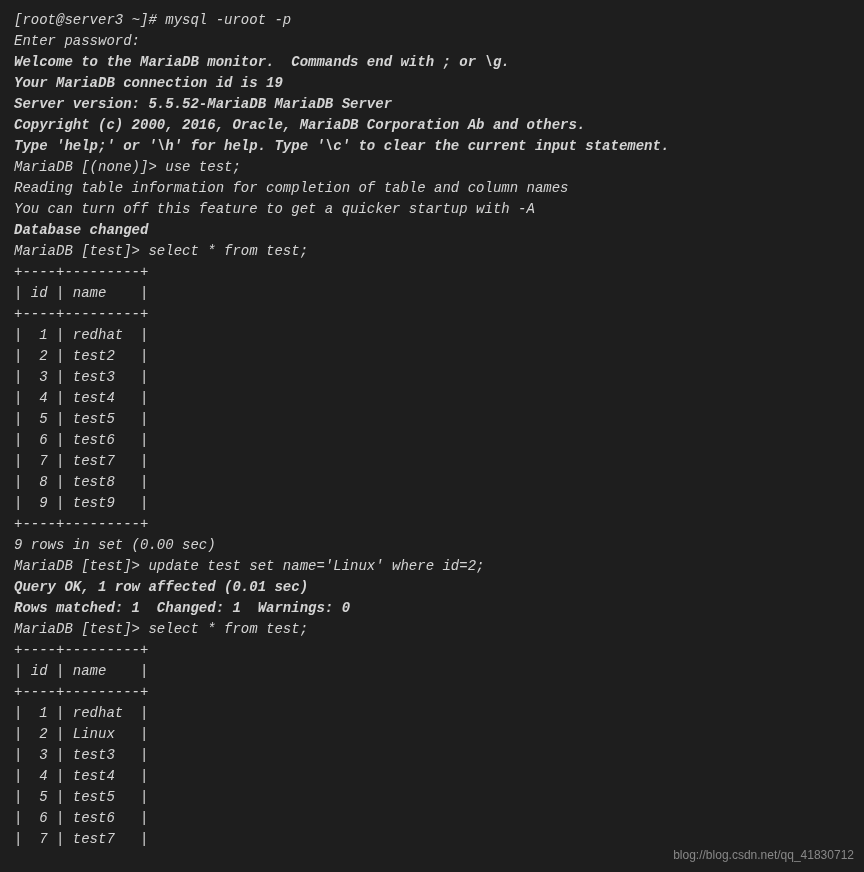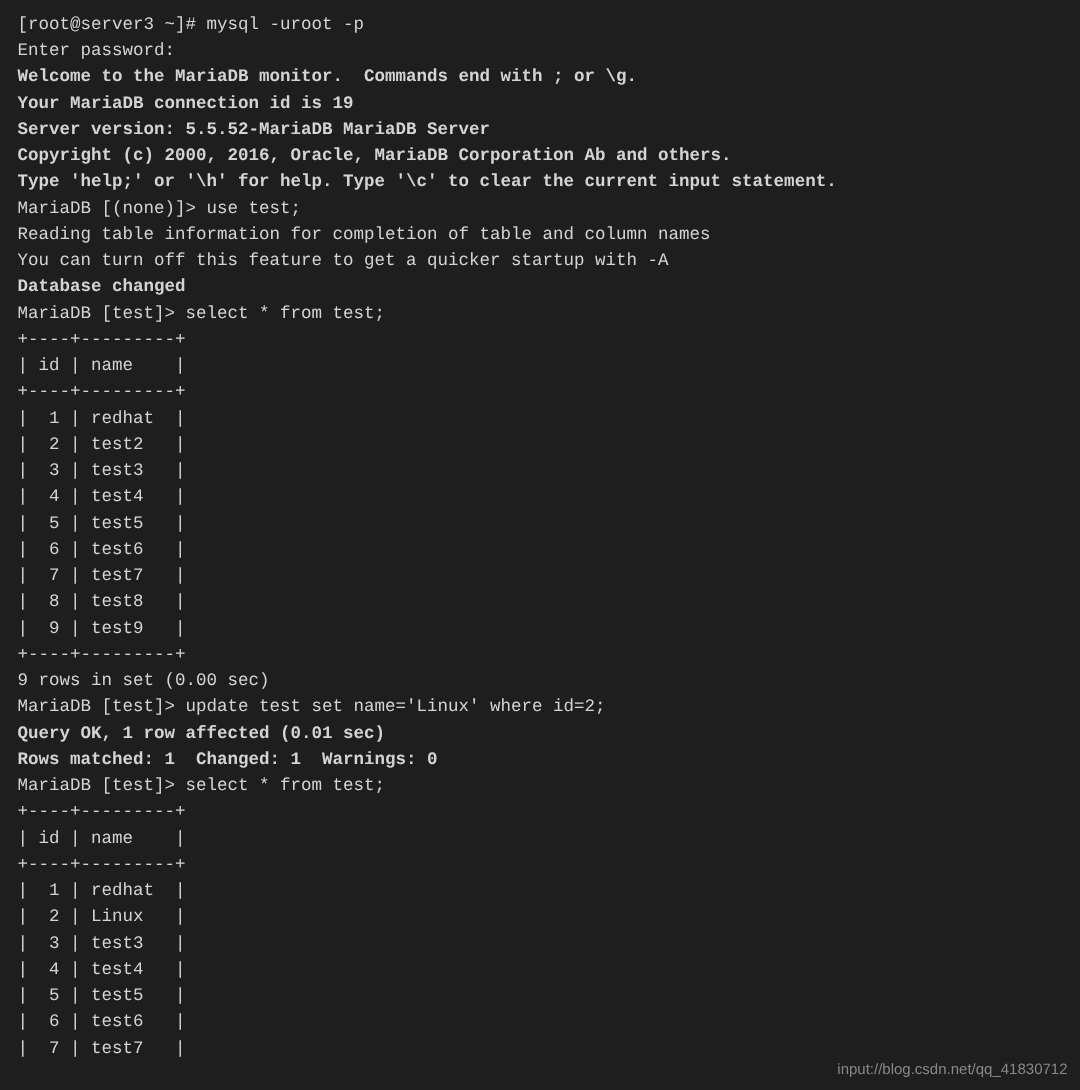--- a/index.html
+++ b/index.html
@@ -15,30 +15,31 @@
       line-height: 1.5;
       padding: 10px 14px;
       width: 864px;
       min-height: 872px;
       position: relative;
       overflow: hidden;
     }
     .terminal-content {
       white-space: pre-wrap;
       word-break: break-all;
+      font-style: italic;
     }
     .bold {
       font-weight: bold;
     }
     .watermark {
       position: absolute;
       bottom: 8px;
       right: 10px;
       color: #888;
       font-size: 12px;
       font-family: Arial, sans-serif;
     }
   </style>
 </head>
 <body>
 
 <div class="terminal-content" id="terminal-output"><div>[root@server3 ~]# mysql -uroot -p</div><div>Enter password:</div><div><span class="bold">Welcome to the MariaDB monitor.  Commands end with ; or \g.</span></div><div><span class="bold">Your MariaDB connection id is 19</span></div><div><span class="bold">Server version: 5.5.52-MariaDB MariaDB Server</span></div><div></div><div><span class="bold">Copyright (c) 2000, 2016, Oracle, MariaDB Corporation Ab and others.</span></div><div></div><div><span class="bold">Type 'help;' or '\h' for help. Type '\c' to clear the current input statement.</span></div><div></div><div>MariaDB [(none)]&gt; use test;</div><div>Reading table information for completion of table and column names</div><div>You can turn off this feature to get a quicker startup with -A</div><div></div><div><span class="bold">Database changed</span></div><div>MariaDB [test]&gt; select * from test;</div><div>+----+---------+</div><div>| id | name    |</div><div>+----+---------+</div><div>|  1 | redhat  |</div><div>|  2 | test2   |</div><div>|  3 | test3   |</div><div>|  4 | test4   |</div><div>|  5 | test5   |</div><div>|  6 | test6   |</div><div>|  7 | test7   |</div><div>|  8 | test8   |</div><div>|  9 | test9   |</div><div>+----+---------+</div><div>9 rows in set (0.00 sec)</div><div></div><div>MariaDB [test]&gt; update test set name='Linux' where id=2;</div><div><span class="bold">Query OK, 1 row affected (0.01 sec)</span></div><div><span class="bold">Rows matched: 1  Changed: 1  Warnings: 0</span></div><div></div><div>MariaDB [test]&gt; select * from test;</div><div>+----+---------+</div><div>| id | name    |</div><div>+----+---------+</div><div>|  1 | redhat  |</div><div>|  2 | Linux   |</div><div>|  3 | test3   |</div><div>|  4 | test4   |</div><div>|  5 | test5   |</div><div>|  6 | test6   |</div><div>|  7 | test7   |</div></div>
-<div class="watermark">input://blog.csdn.net/qq_41830712</div>
+<div class="watermark">blog://blog.csdn.net/qq_41830712</div>
 
 </body></html>

